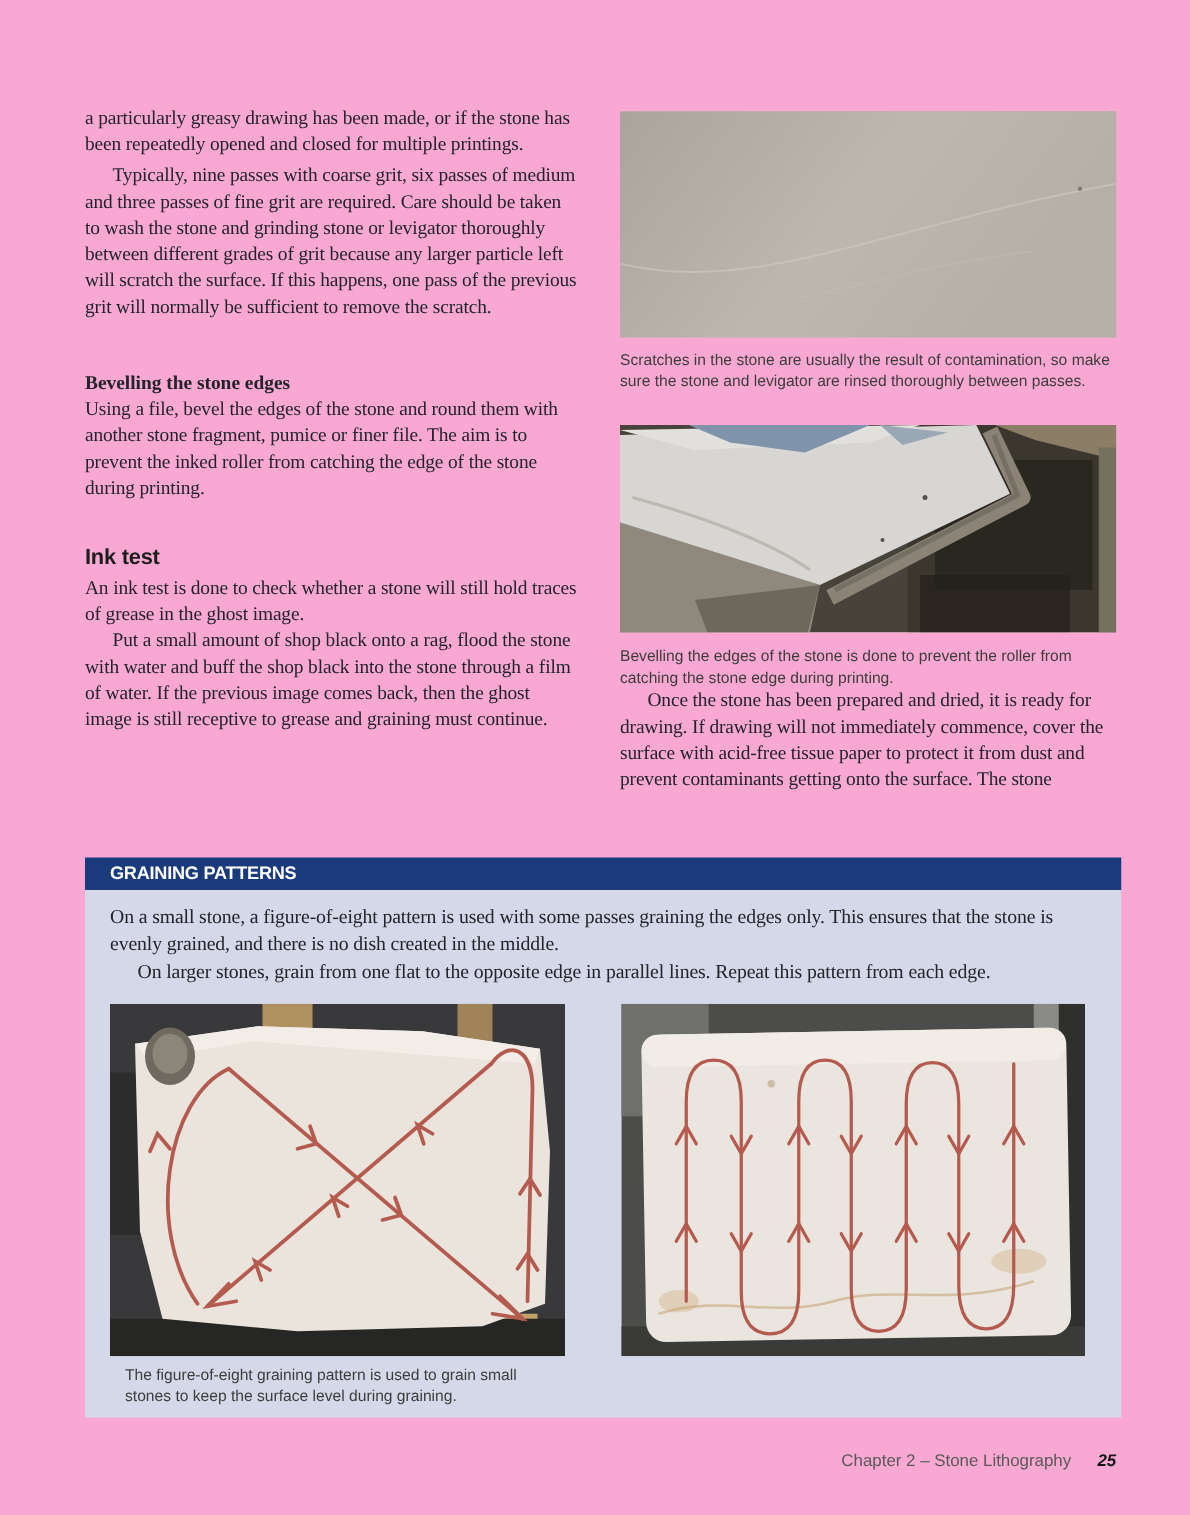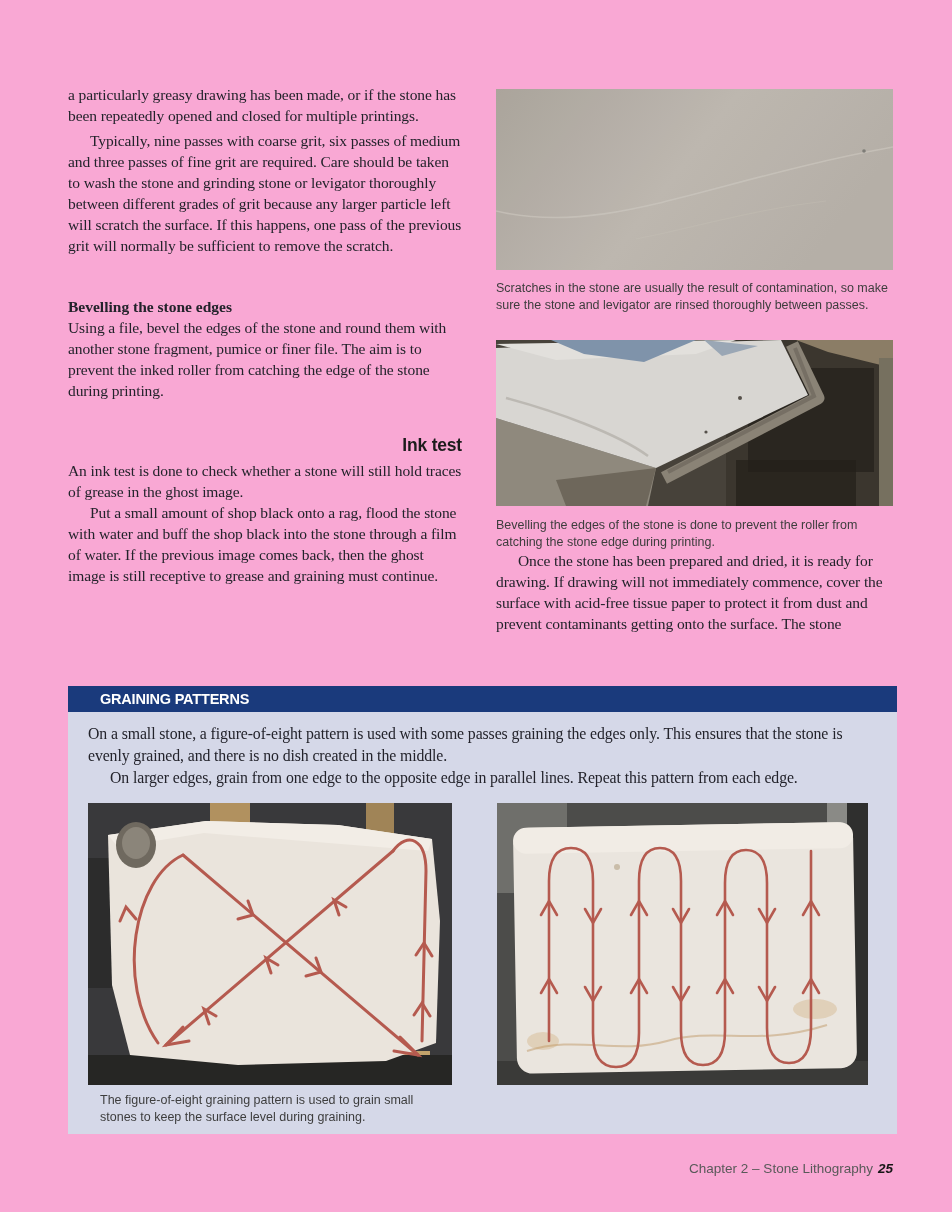--- a/index.html
+++ b/index.html
@@ -5,46 +5,46 @@
   html,body{margin:0;padding:0;background:#ffffff;}
   .page{position:relative;width:952px;height:1212px;background:#f9a8d4;overflow:hidden;
         font-family:"Liberation Serif",serif;color:#23232b;}
   
   .col-left{position:absolute;left:68px;top:84px;width:394px;}
   .col-right{position:absolute;left:496px;top:89px;width:397px;}
   p.body{margin:0;font-size:15.5px;line-height:21px;letter-spacing:-0.1px;text-align:left;}
   p.body.indent{text-indent:22px;}
   .serif-head{margin:40px 0 0 0;font-size:15.5px;line-height:21px;font-weight:bold;}
   .sans-head{margin:32px 0 3px 0;font-family:"Liberation Sans",sans-serif;font-size:17.5px;
-             line-height:24px;font-weight:bold;color:#1c1c1c;letter-spacing:-0.2px;text-align:right;}
+             line-height:24px;font-weight:bold;color:#1c1c1c;letter-spacing:-0.2px;}
   .caption{margin:10px 0 0 0;font-family:"Liberation Sans",sans-serif;font-size:12.5px;
            line-height:16.5px;color:#3d3d3d;}
   .photo{position:relative;width:397px;overflow:hidden;background:#b9b3ab;}
   .photo svg{display:block;}
   .photo1{height:181px;}
   .photo2{height:166px;margin-top:27px;}
   .para-once{margin-top:22px;line-height:21.5px;}
   
   .graining-box{position:absolute;left:68px;top:686px;width:829px;height:448px;}
-  .box-header{height:26px;background:#1a3a7c;display:flex;align-items:center;padding-left:32px;box-sizing:border-box;}
+  .box-header{height:26px;background:#1a3a7c;display:flex;align-items:center;padding-left:20px;box-sizing:border-box;}
   .box-title{font-family:"Liberation Sans",sans-serif;font-weight:bold;font-size:14.5px;
              color:#ffffff;letter-spacing:-0.2px;}
   .box-body{height:422px;background:#d5d8e8;box-sizing:border-box;padding:11px 20px 11px 20px;}
   .box-body p.body{font-size:15.8px;line-height:22px;}
   .box-photos{position:relative;margin-top:14px;height:282px;}
   .box-photo{position:absolute;top:0;overflow:hidden;}
   .box-photo.left{left:0;width:364px;height:282px;}
   .box-photo.right{left:409px;width:371px;height:282px;}
   .box-captions{position:relative;height:44px;}
   .box-captions .caption{position:absolute;top:7px;margin:0;width:350px;}
   .box-captions .cap-left{left:12px;}
   .box-captions .cap-right{left:409px;}
   
   .footer{position:absolute;top:1161px;right:59px;font-family:"Liberation Sans",sans-serif;
-          font-size:13.5px;color:#595959;display:flex;align-items:baseline;gap:5px;}
+          font-size:13.5px;color:#595959;display:flex;align-items:baseline;gap:21px;}
   .footer .pagenum{font-weight:bold;color:#161616;font-size:13.5px;font-style:italic;}
 </style>
 </head>
 <body>
 
 <div class="page">
 
   <div class="col-left">
     <p class="body">a particularly greasy drawing has been made, or if the stone has been repeatedly opened and closed for multiple printings.</p>
     <p class="body indent" style="margin-top:4px;">Typically, nine passes with coarse grit, six passes of medium and three passes of fine grit are required. Care should be taken to wash the stone and grinding stone or levigator thoroughly between different grades of grit because any larger particle left will scratch the surface. If this happens, one pass of the previous grit will normally be sufficient to remove the scratch.</p>
@@ -100,21 +100,21 @@
 
     <p class="body indent para-once">Once the stone has been prepared and dried, it is ready for drawing. If drawing will not immediately commence, cover the surface with acid-free tissue paper to protect it from dust and prevent contaminants getting onto the surface. The stone</p>
   </div>
 
   <div class="graining-box">
     <div class="box-header">
       <span class="box-title">GRAINING PATTERNS</span>
     </div>
     <div class="box-body">
       <p class="body">On a small stone, a figure-of-eight pattern is used with some passes graining the edges only. This ensures that the stone is evenly grained, and there is no dish created in the middle.</p>
-      <p class="body indent">On larger edges, grain from one edge to the opposite edge in parallel lines. Repeat this pattern from each edge.</p>
+      <p class="body indent">On larger stones, grain from one flat to the opposite edge in parallel lines. Repeat this pattern from each edge.</p>
 
       <div class="box-photos">
 
         <div class="box-photo left">
           <svg width="364" height="282" viewBox="0 0 364 282">
             <rect width="364" height="282" fill="#39393b"></rect>
             <rect x="0" y="55" width="30" height="130" fill="#2c2c2c"></rect>
             <rect x="122" y="0" width="40" height="46" fill="#b1915f"></rect>
             <rect x="278" y="0" width="28" height="38" fill="#a08457"></rect>
             <rect x="300" y="248" width="42" height="34" fill="#c3a36b"></rect>

